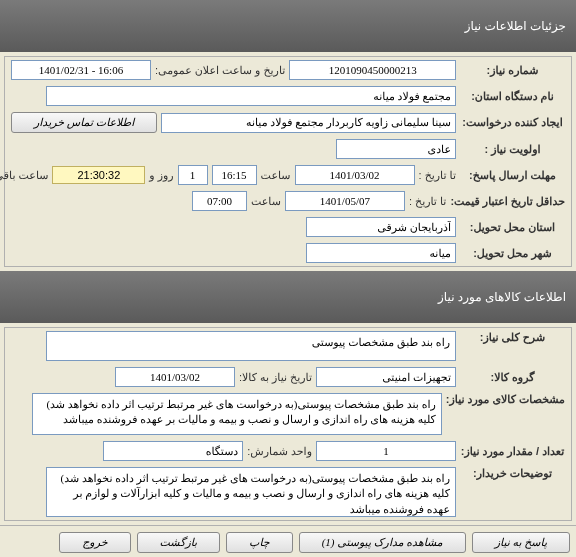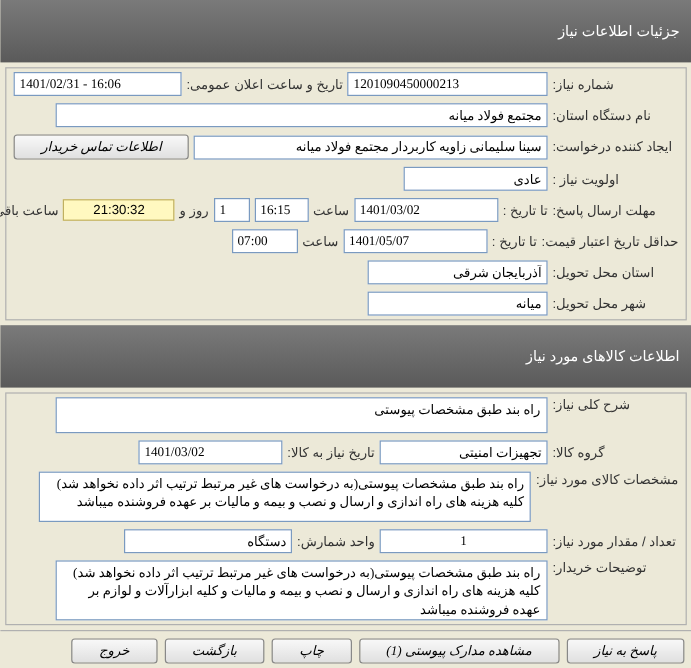--- a/index.html
+++ b/index.html
@@ -26,35 +26,36 @@
 .row {
   display: flex;
   align-items: center;
   padding: 3px 6px;
   gap: 4px;
 }
 .label {
   color: #333;
   white-space: nowrap;
   min-width: 105px;
-  text-align: left;
-  font-size: 11px;
+  text-align: center;
+  font-size: 11px;
+  font-weight: bold;
 }
 .input, .ta {
   background: #fff;
   border: 1px solid #7a9ac0;
   padding: 2px 4px;
   font-family: Tahoma;
   font-size: 11px;
   height: 20px;
   direction: rtl;
   text-align: right;
 }
 .input.center { text-align: center; }
-.input.ltr { direction: ltr; text-align: left; }
+.input.ltr { direction: ltr; text-align: center; }
 .ta {
   height: auto;
   min-height: 28px;
   resize: none;
   overflow: hidden;
   line-height: 1.4;
   padding: 3px 5px;
 }
 .btn {
   background: linear-gradient(#f8f8f8, #e0e0e0);

